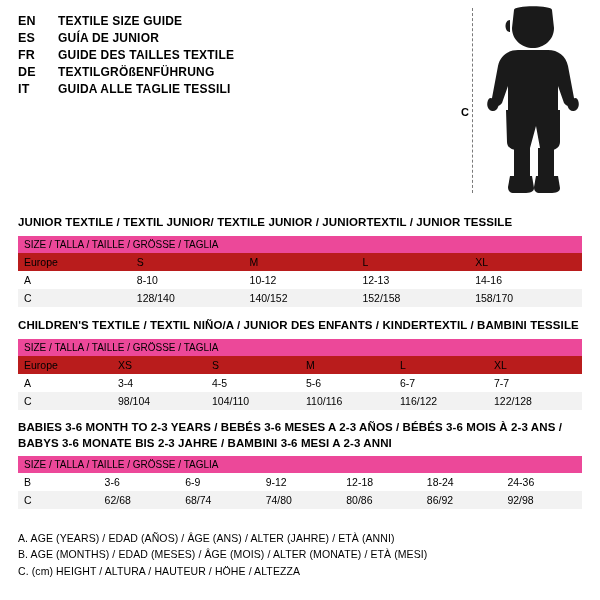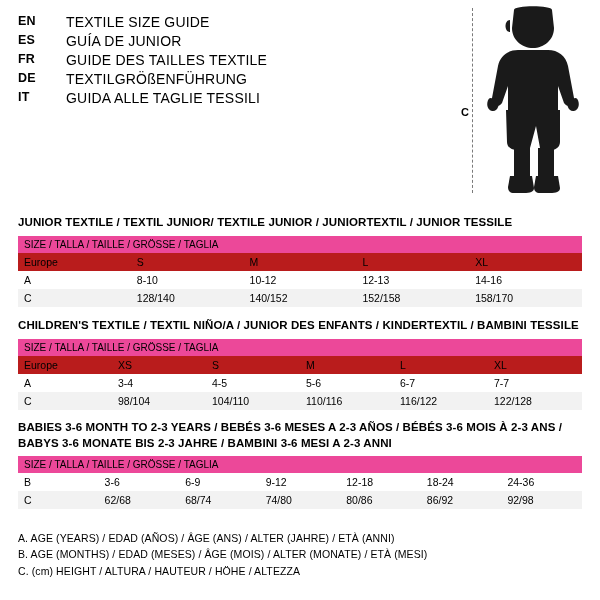--- a/index.html
+++ b/index.html
@@ -25,33 +25,32 @@
 
   
   .header {
     position: absolute;
     left: 18px;
     top: 14px;
     width: 420px;
   }
   .lang-row {
     display: flex;
-    align-items: flex-start;
+    align-items: flex-end;
     margin-bottom: 3px;
-    gap: 8px;
   }
   .lang-code {
     width: 40px;
     font-size: 12.5px;
     font-weight: bold;
     letter-spacing: 0.2px;
   }
   .lang-text {
-    font-size: 14px;
-    font-weight: normal;
+    font-size: 12px;
+    font-weight: bold;
     letter-spacing: 0.2px;
   }
 
   
   .figure-area {
     position: absolute;
     left: 450px;
     top: 0px;
     width: 150px;
     height: 200px;

